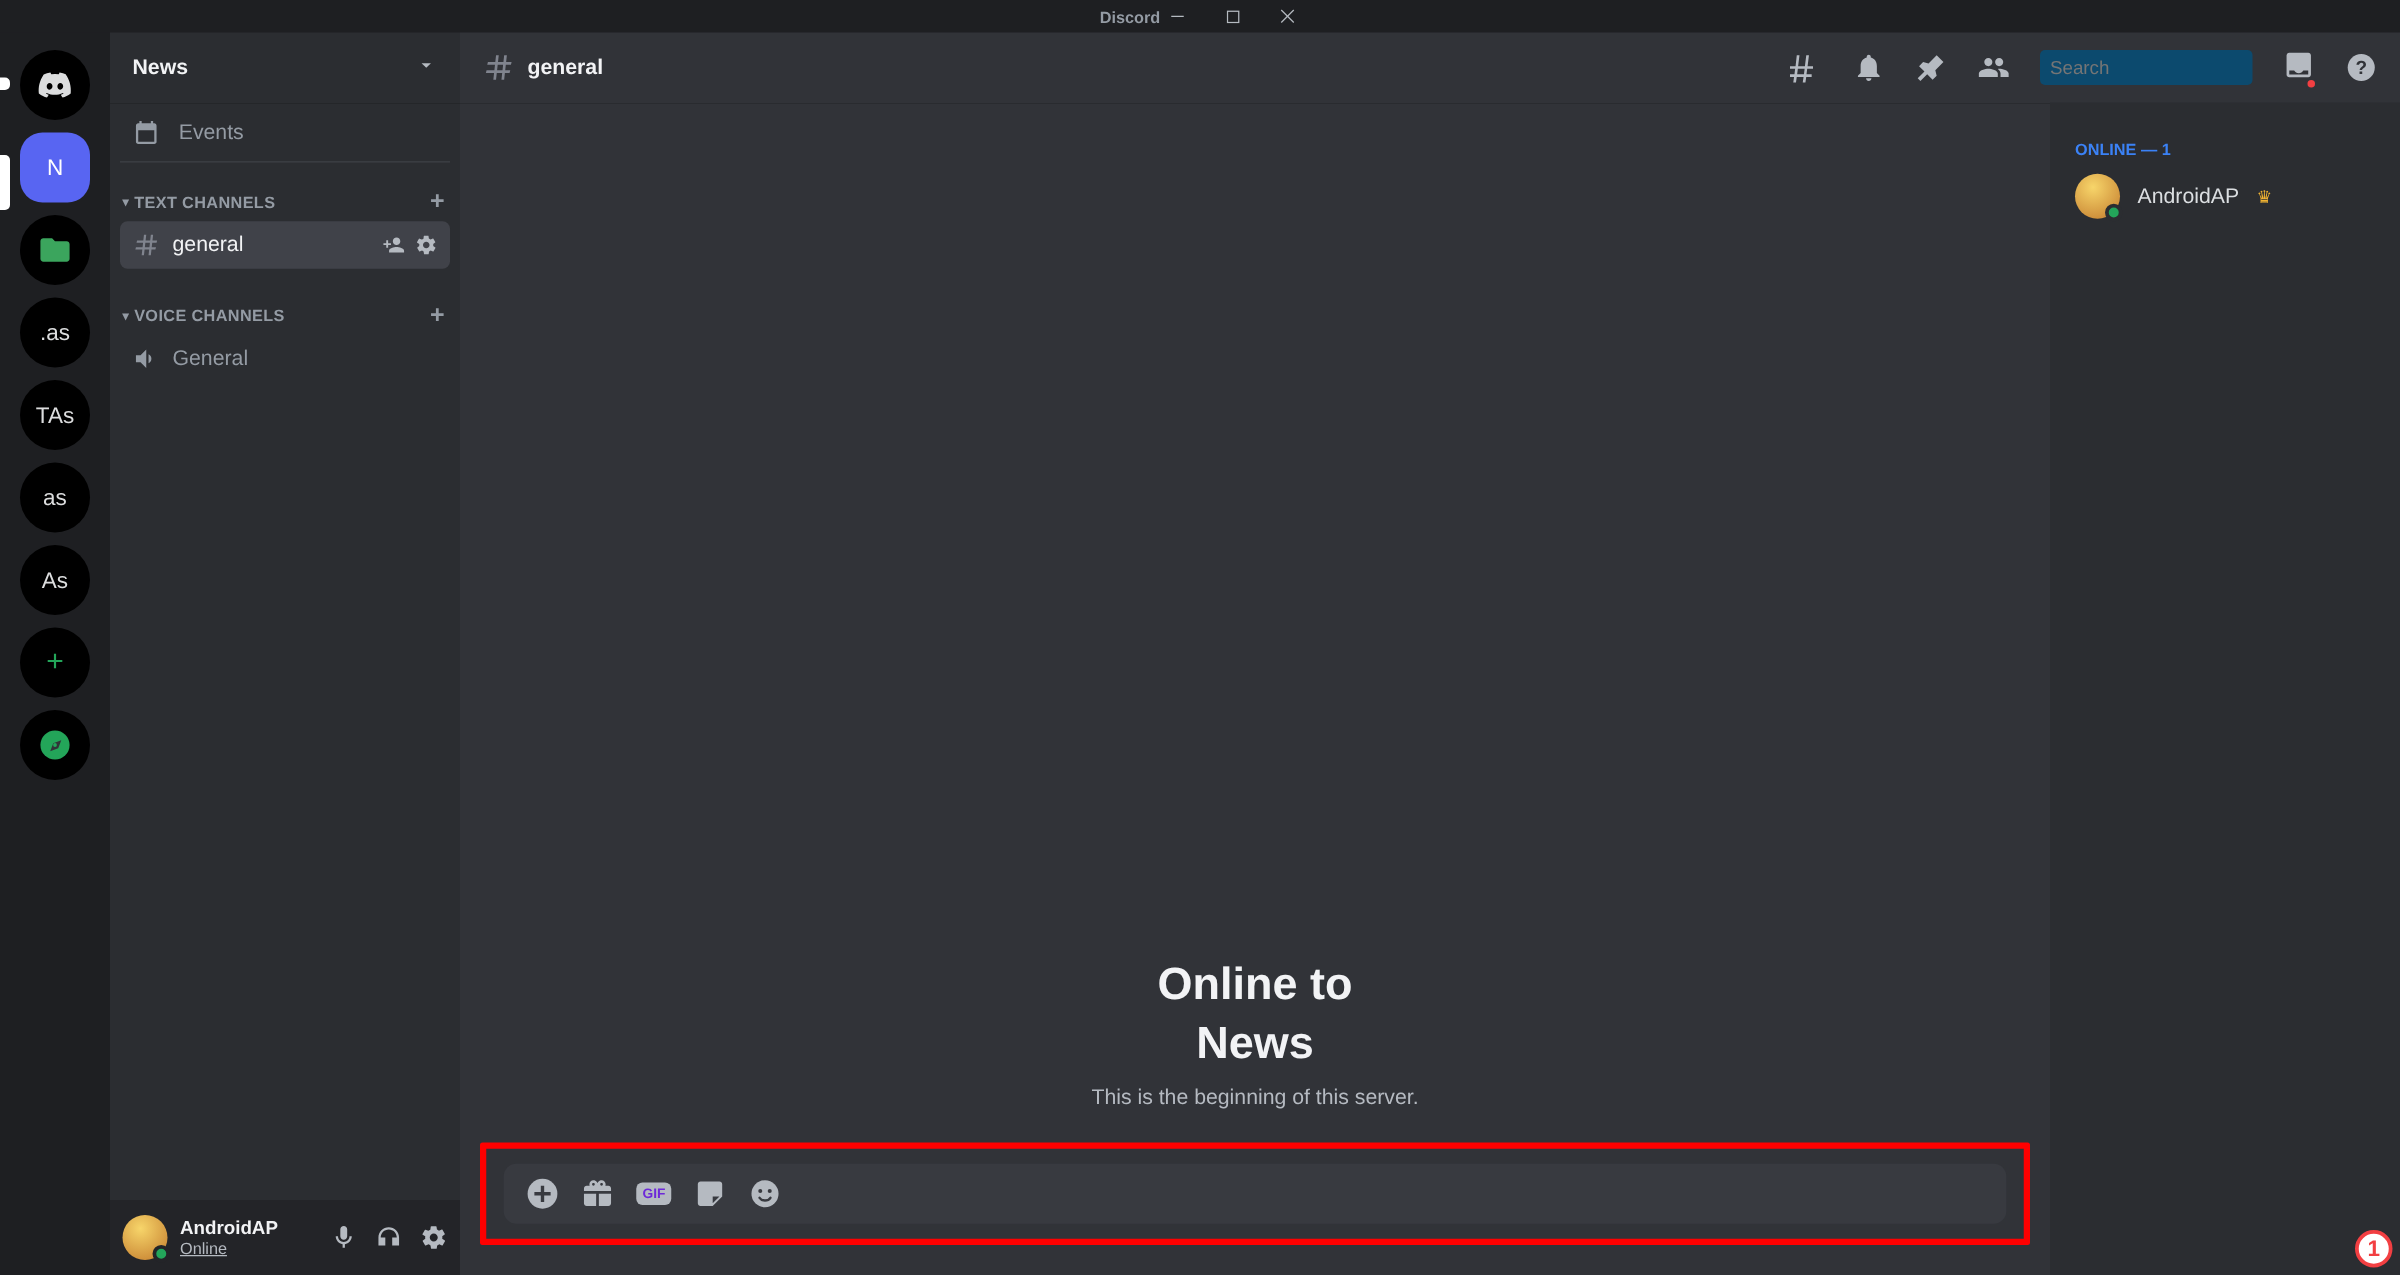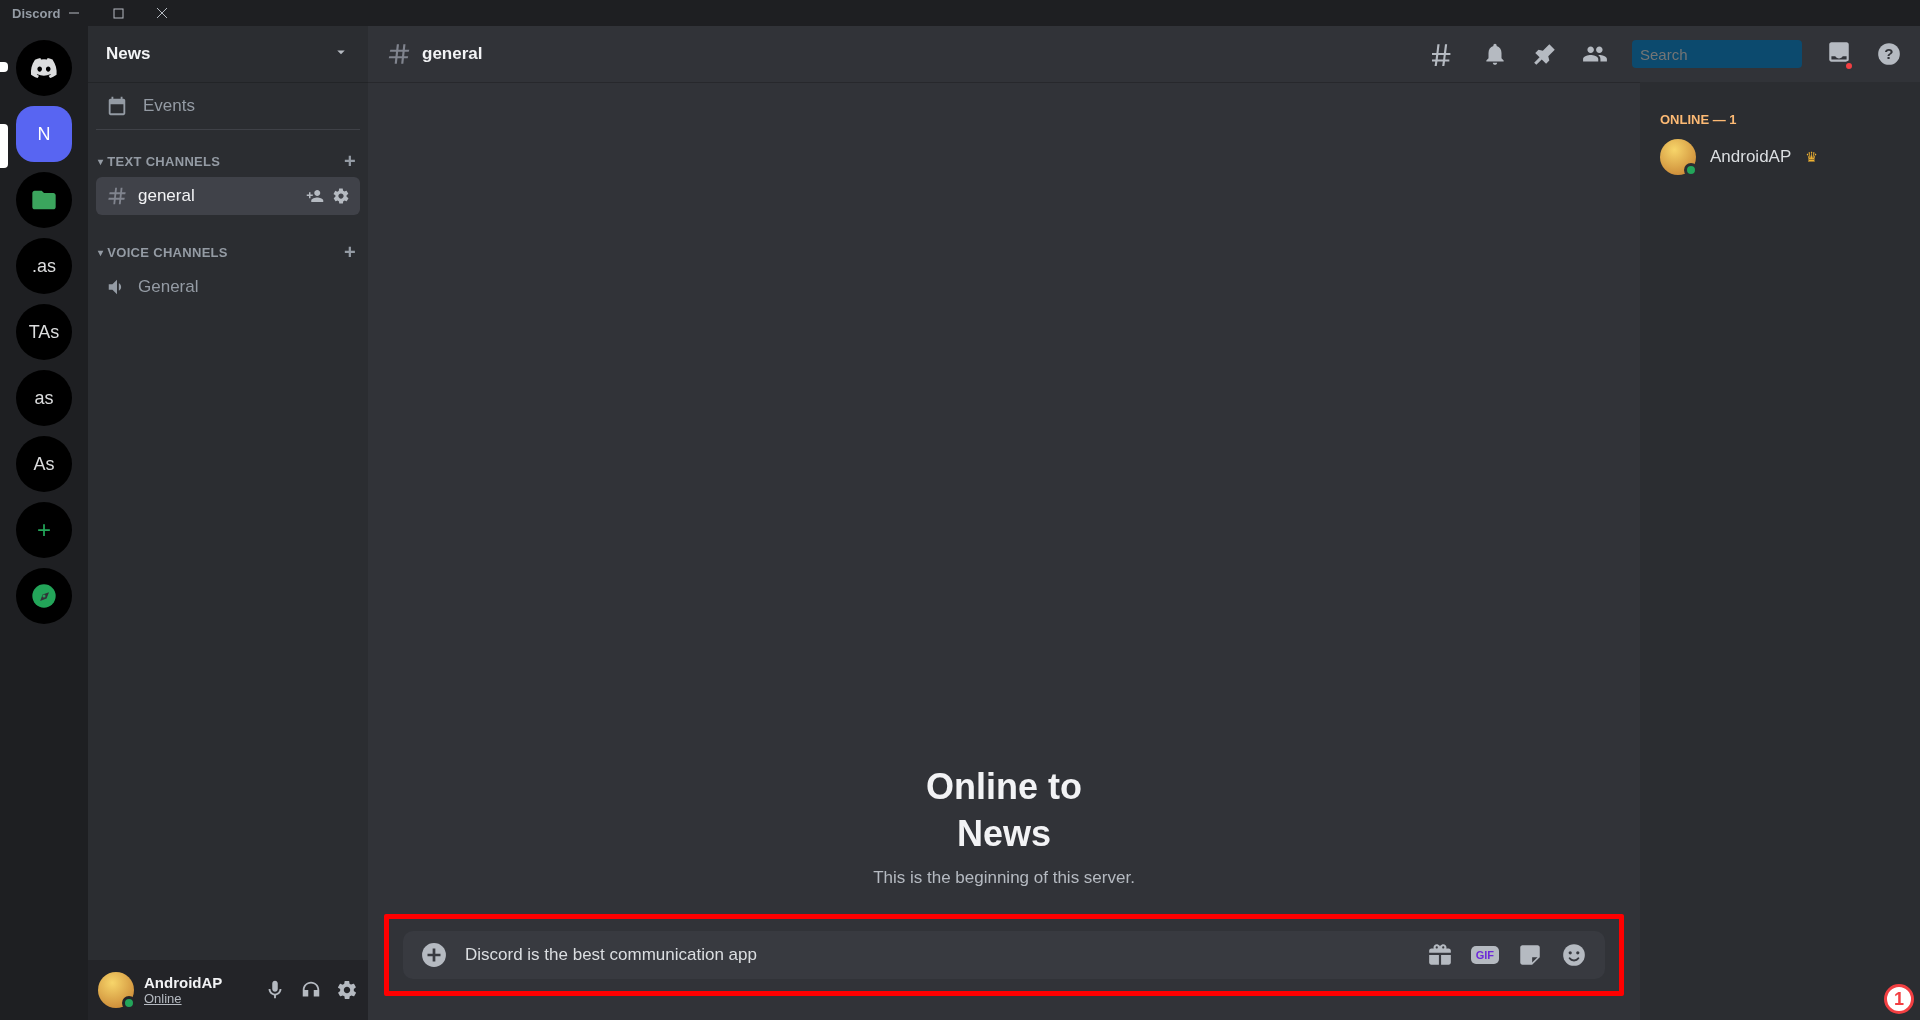--- a/index.html
+++ b/index.html
@@ -9,21 +9,21 @@
   color: #dcddde;
   overflow: hidden;
   width: 1920px;
   height: 1020px;
 }
 .titlebar {
   height: 26px;
   background: #1e1f22;
   display: flex;
   align-items: center;
-  justify-content: flex-start;
+  justify-content: center;
   padding: 0 8px;
 }
 .titlebar-brand {
   color: #949ba4;
   font-size: 13px;
   font-weight: 700;
   padding-left: 4px;
 }
 .titlebar-controls {
   display: flex;
@@ -302,21 +302,21 @@
   font-weight: 800;
   padding: 3px 5px;
   border-radius: 5px;
 }
 .members {
   width: 280px;
   background: #2b2d31;
   padding: 24px 10px;
 }
 .members-cat {
-  color: #fdba74;
+  color: #3b82f6;
   font-size: 13px;
   font-weight: 600;
   padding: 6px 10px;
 }
 .member-row {
   display: flex;
   align-items: center;
   gap: 14px;
   padding: 6px 10px;
   border-radius: 4px;
@@ -543,21 +543,20 @@
             <span>News</span>
           </h1>
           <p>This is the beginning of this server.</p>
         </div>
         <div class="compose-wrap">
           <div class="compose">
             <svg width="26" height="26" viewBox="0 0 24 24">
                 <circle cx="12" cy="12" r="11" fill="#b5bac1"></circle>
                 <path d="M12 6v12M6 12h12" stroke="#383a40" stroke-width="2.5"></path>
               </svg>
-            <input value="Discord is the best communication app" style="">
             <div class="compose-icons">
               <svg width="26" height="26" viewBox="0 0 24 24">
                   <path fill="currentColor" d="M20 6h-2.2c.1-.3.2-.6.2-1 0-1.7-1.3-3-3-3-1 0-1.9.5-2.5 1.3L12 4l-.5-.7C10.9 2.5 10 2 9 2 7.3 2 6 3.3 6 5c0 .4.1.7.2 1H4c-1.1 0-2 .9-2 2v2h20V8c0-1.1-.9-2-2-2zM9 4c.6 0 1 .4 1 1s-.4 1-1 1-1-.4-1-1 .4-1 1-1zm6 0c.6 0 1 .4 1 1s-.4 1-1 1-1-.4-1-1 .4-1 1-1zM2 19c0 1.1.9 2 2 2h7v-9H2v7zm11 2h7c1.1 0 2-.9 2-2v-7h-9v9z"></path>
                 </svg>
               <div class="gif-pill">GIF</div>
               <svg width="26" height="26" viewBox="0 0 24 24">
                   <path fill="currentColor" d="M19 3H5c-1.1 0-2 .9-2 2v14c0 1.1.9 2 2 2h9l7-7V5c0-1.1-.9-2-2-2zm-5 16v-5h5l-5 5z"></path>
                 </svg>
               <svg width="26" height="26" viewBox="0 0 24 24">
                   <circle cx="12" cy="12" r="10" fill="currentColor"></circle>

